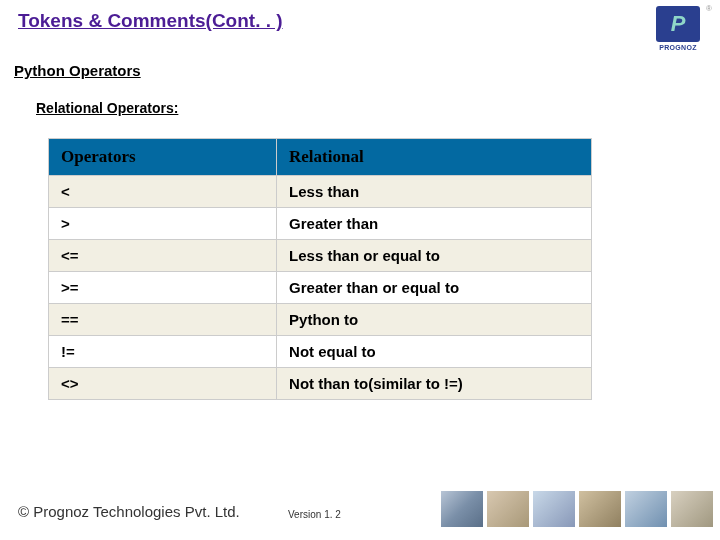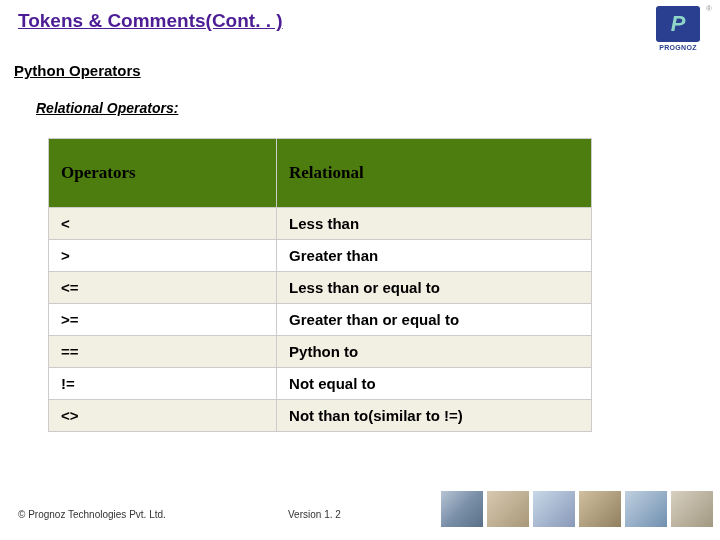--- a/index.html
+++ b/index.html
@@ -66,34 +66,33 @@
     font-weight: bold;
     text-decoration: underline;
   }
   .subtitle2 {
     position: absolute;
     top: 100px;
     left: 36px;
     font-size: 14px;
     font-weight: bold;
     text-decoration: underline;
-    font-style: italic;
   }
   .op-table {
     position: absolute;
     top: 138px;
     left: 48px;
     width: 544px;
     border-collapse: collapse;
     font-size: 15px;
   }
   .op-table th {
-    background: #4d7c0f;
+    background: #0369a1;
     text-align: left;
-    padding: 24px 12px;
+    padding: 8px 12px;
     font-family: "Times New Roman", serif;
     font-weight: bold;
     font-size: 17px;
     border: 1px solid #ccc;
   }
   .op-table td {
     padding: 7px 12px;
     border: 1px solid #ccc;
     font-weight: bold;
     font-size: 15px;
@@ -109,21 +108,21 @@
     position: absolute;
     bottom: 8px;
     left: 0;
     width: 720px;
     height: 46px;
   }
   .copyright {
     position: absolute;
     bottom: 12px;
     left: 18px;
-    font-size: 10px;
+    font-size: 15px;
     color: #333;
   }
   .version {
     position: absolute;
     bottom: 12px;
     left: 288px;
     font-size: 10px;
     color: #333;
   }
   .footer-imgs {

